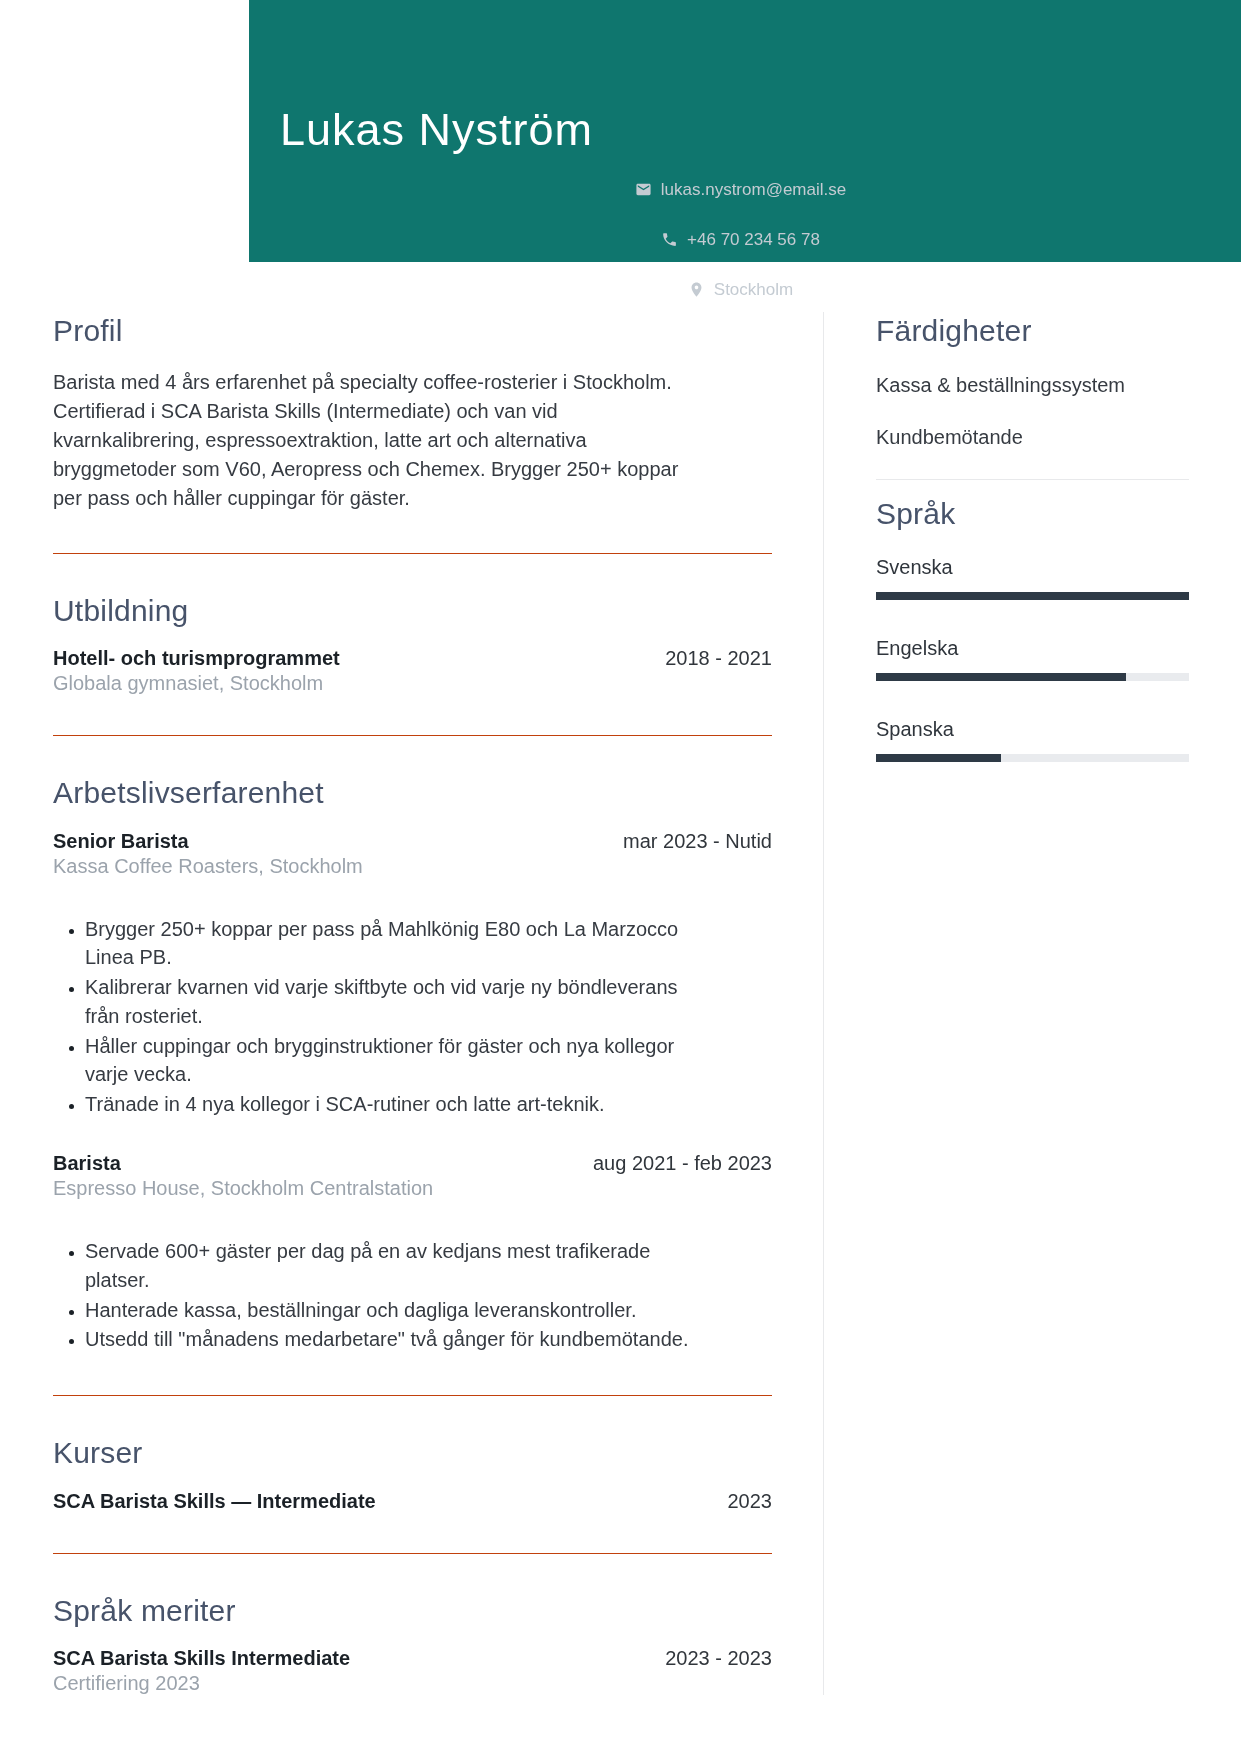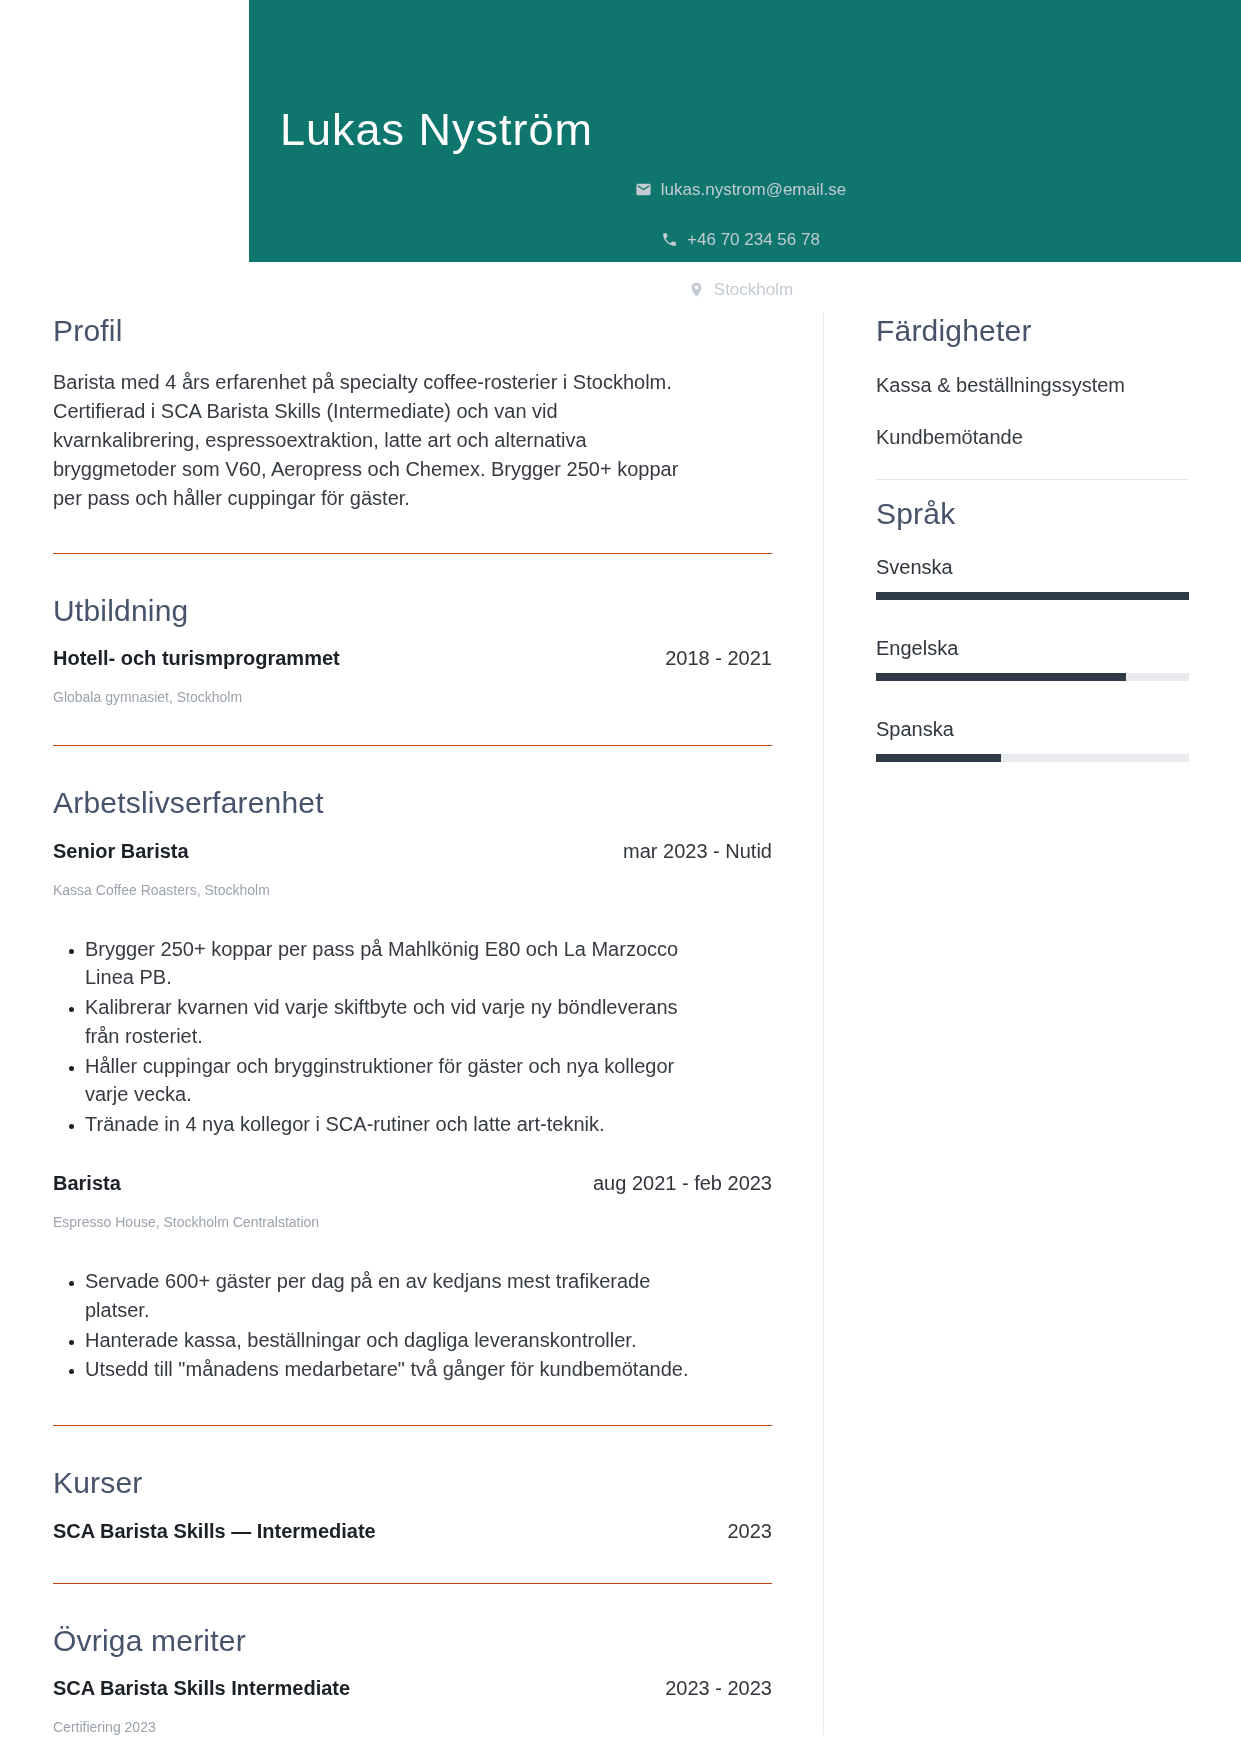--- a/index.html
+++ b/index.html
@@ -21,21 +21,21 @@
 
   .sec { border-bottom:1px solid #c2410c; padding-bottom:40px; margin-bottom:38px; }
   .sec.last { border-bottom:none; padding-bottom:0; margin-bottom:0; }
   .sec h2 { font-size:30px; font-weight:400; color:#47536a; letter-spacing:.2px; line-height:1.25; margin-bottom:18px; }
 
   .body-text { font-size:20px; line-height:1.45; color:#363b42; max-width:648px; }
 
   .entry-row { display:flex; justify-content:space-between; align-items:baseline; }
   .entry-title { font-weight:700; font-size:20px; color:#1b2127; }
   .entry-date { font-size:20px; color:#31363c; white-space:nowrap; }
-  .entry-sub { font-size:14px; color:#9ba3ac; margin-top:19px; }
+  .entry-sub { font-size:20px; color:#9ba3ac; margin-top:2px; }
 
   .job + .job { margin-top:33px; }
   .bullets { margin:37px 0 0; padding-left:32px; list-style:disc; }
   .bullets li { font-size:20px; line-height:1.44; color:#363b42; max-width:612px; margin-bottom:1px; }
   .bullets li::marker { color:#1b2127; font-size:16px; }
 
   
   .sec-r { border-bottom:1px solid #e8e9eb; padding-bottom:30px; margin-bottom:15px; }
   .sec-r.last { border-bottom:none; padding-bottom:0; margin-bottom:0; }
   .sec-r h2 { font-size:30px; font-weight:400; color:#47536a; letter-spacing:.2px; line-height:1.25; margin-bottom:24px; }
@@ -133,21 +133,21 @@
         <h2>Kurser</h2>
         <div class="entry">
           <div class="entry-row">
             <span class="entry-title">SCA Barista Skills — Intermediate</span>
             <span class="entry-date">2023</span>
           </div>
         </div>
       </section>
 
       <section class="sec last">
-        <h2>Övriga meriter</h2>
+        <h2>Språk meriter</h2>
         <div class="entry">
           <div class="entry-row">
             <span class="entry-title">SCA Barista Skills Intermediate</span>
             <span class="entry-date">2023 - 2023</span>
           </div>
           <div class="entry-sub">Certifiering 2023</div>
         </div>
       </section>
 
     </div>

